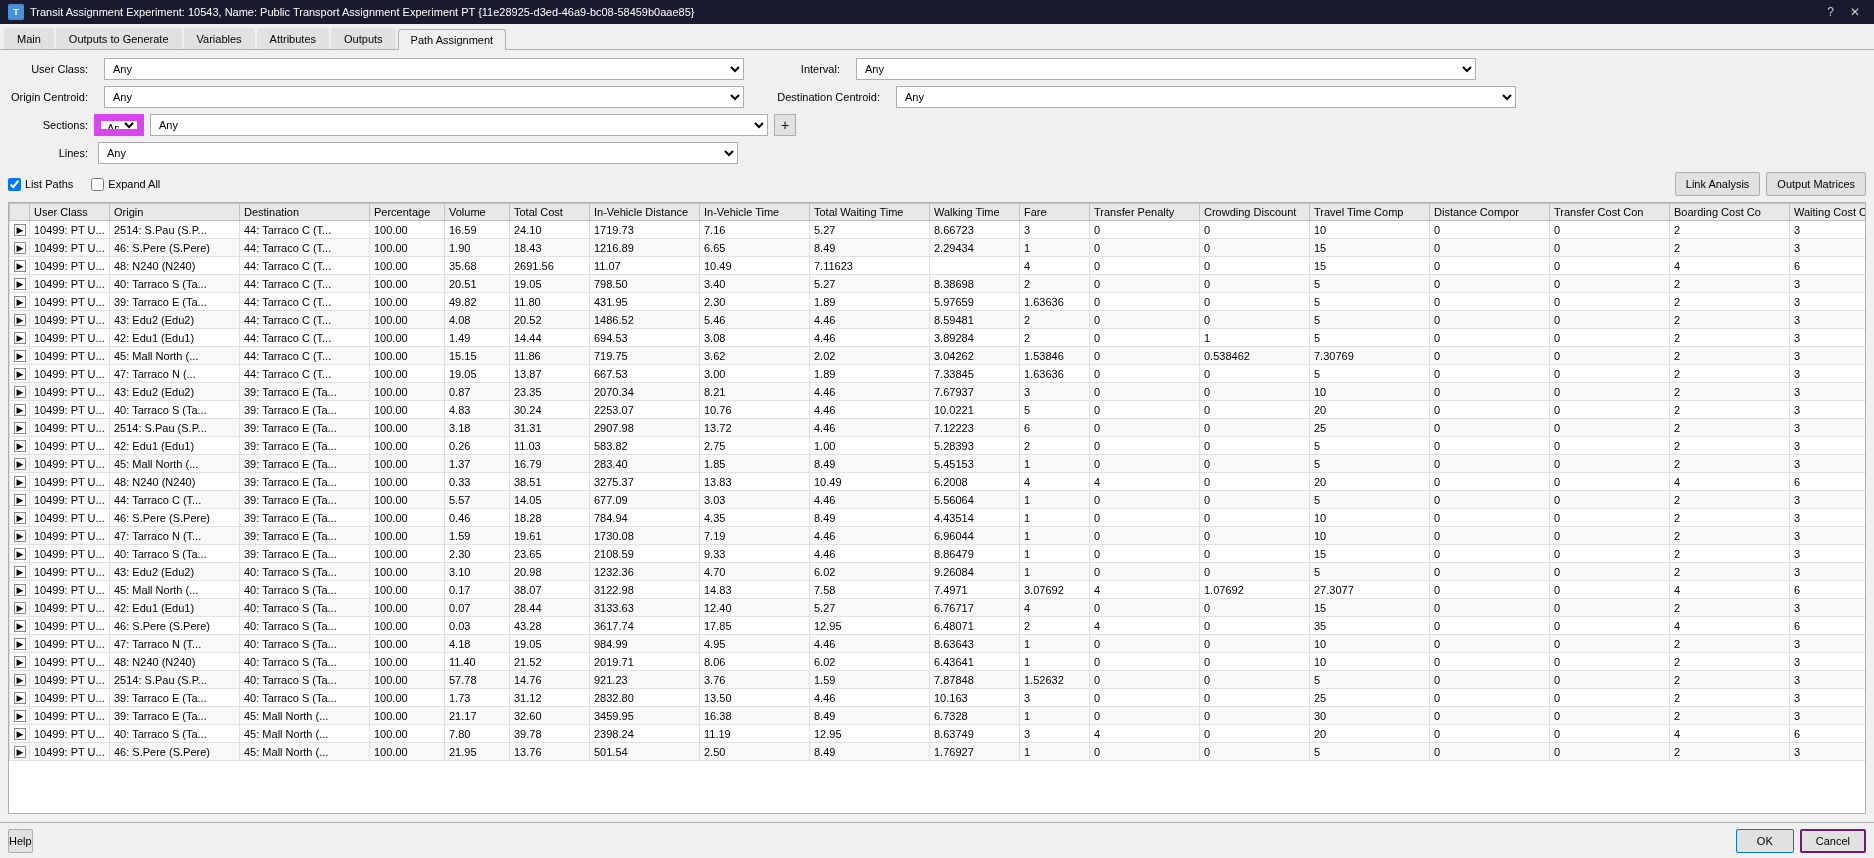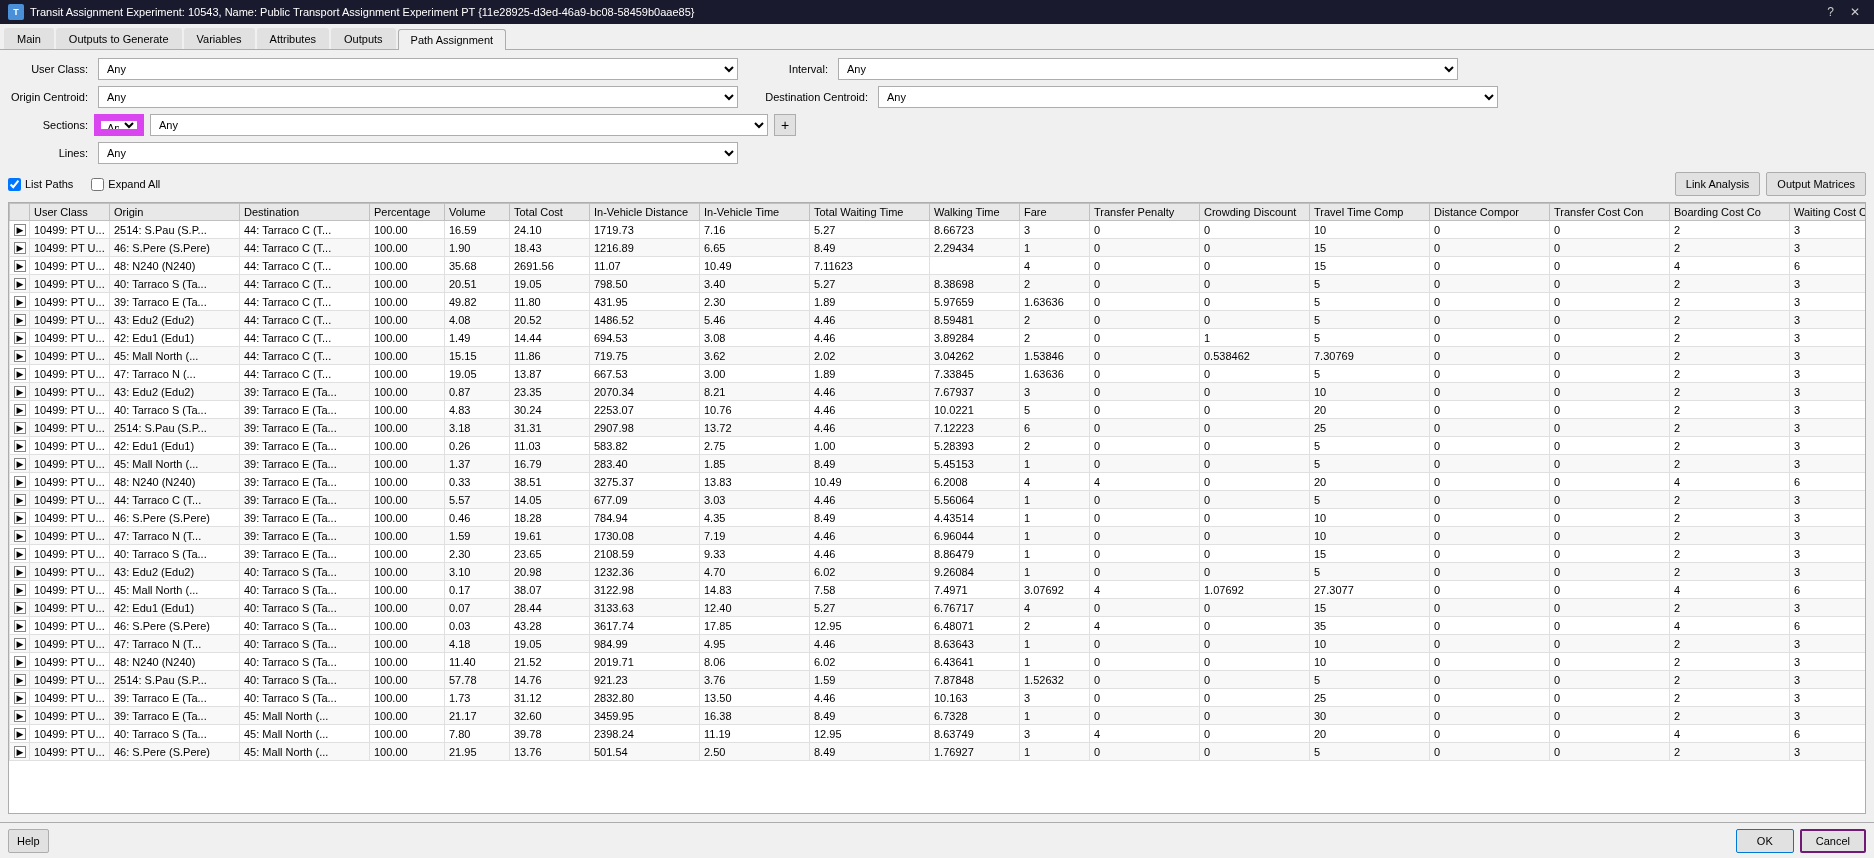--- a/index.html
+++ b/index.html
@@ -10,21 +10,21 @@
     .title-bar-icon { width: 16px; height: 16px; background: #4a90d9; border-radius: 2px; display: flex; align-items: center; justify-content: center; font-size: 9px; color: #fff; font-weight: bold; }
     .title-bar-controls { display: flex; gap: 4px; }
     .title-btn { background: none; border: none; color: #ccc; cursor: pointer; padding: 2px 6px; font-size: 12px; }
     
     .tabs { background: #f0f0f0; display: flex; border-bottom: 1px solid #adadad; padding: 0 4px; height: 26px; align-items: flex-end; }
     .tab { padding: 4px 12px; border: 1px solid transparent; border-bottom: none; cursor: pointer; background: #e1e1e1; margin-right: 2px; font-size: 11px; border-radius: 3px 3px 0 0; }
     .tab.active { background: #f0f0f0; border-color: #adadad; border-bottom-color: #f0f0f0; position: relative; bottom: -1px; }
     
     .main-content { background: #f0f0f0; padding: 8px; height: calc(858px - 24px - 26px - 36px); overflow: hidden; display: flex; flex-direction: column; gap: 6px; }
     
-    .filter-row { display: flex; align-items: center; gap: 10px; }
+    .filter-row { display: flex; align-items: center; gap: 16px; }
     .filter-label { font-size: 11px; min-width: 80px; text-align: right; }
     .filter-select { height: 22px; border: 1px solid #adadad; background: #fff; font-size: 11px; padding: 0 4px; }
     .filter-select-wide { width: 640px; }
     .filter-select-dest { width: 620px; }
     
     .sections-row { display: flex; align-items: center; gap: 6px; }
     .sections-label { font-size: 11px; min-width: 80px; text-align: right; }
     .and-select { width: 50px; height: 22px; border: 7px solid #d946ef; background: #fff; font-size: 11px; padding: 0 2px; }
     .sections-select { width: 618px; height: 22px; border: 1px solid #adadad; background: #fff; font-size: 11px; padding: 0 4px; }
     .add-btn { width: 22px; height: 22px; border: 1px solid #adadad; background: #e1e1e1; cursor: pointer; font-size: 14px; display: flex; align-items: center; justify-content: center; }
@@ -43,21 +43,21 @@
     table { width: 100%; border-collapse: collapse; font-size: 11px; table-layout: fixed; }
     thead { position: sticky; top: 0; z-index: 10; }
     thead tr { background: #e1e1e1; }
     th { border: 1px solid #c0c0c0; padding: 2px 4px; text-align: left; font-weight: normal; white-space: nowrap; overflow: hidden; text-overflow: ellipsis; background: #e8e8e8; cursor: pointer; user-select: none; }
     td { border: 1px solid #e0e0e0; padding: 1px 4px; white-space: nowrap; overflow: hidden; text-overflow: ellipsis; height: 18px; }
     tr:nth-child(even) td { background: #f8f8f8; }
     
     .expand-btn { width: 12px; height: 12px; border: 1px solid #888; background: #fff; cursor: pointer; font-size: 9px; display: inline-flex; align-items: center; justify-content: center; margin-right: 2px; }
     
     .bottom-bar { display: flex; align-items: center; justify-content: space-between; padding: 4px 8px; background: #f0f0f0; border-top: 1px solid #adadad; height: 36px; }
-    .help-btn { height: 24px; padding: 0 8px; border: 1px solid #adadad; background: #e1e1e1; cursor: pointer; font-size: 11px; border-radius: 2px; }
+    .help-btn { height: 24px; padding: 0 0; border: 1px solid #adadad; background: #e1e1e1; cursor: pointer; font-size: 11px; border-radius: 2px; }
     .dialog-btns { display: flex; gap: 6px; }
     .ok-btn { height: 24px; padding: 0 20px; border: 1px solid #0078d4; background: #e1e1e1; cursor: pointer; font-size: 11px; border-radius: 2px; }
     .cancel-btn { height: 24px; padding: 0 14px; border: 2px solid #701a75; background: #e1e1e1; cursor: pointer; font-size: 11px; border-radius: 2px; }
   </style>
 </head>
 <body>
 
 <div class="title-bar">
   <div class="title-bar-left">
     <div class="title-bar-icon">T</div>

